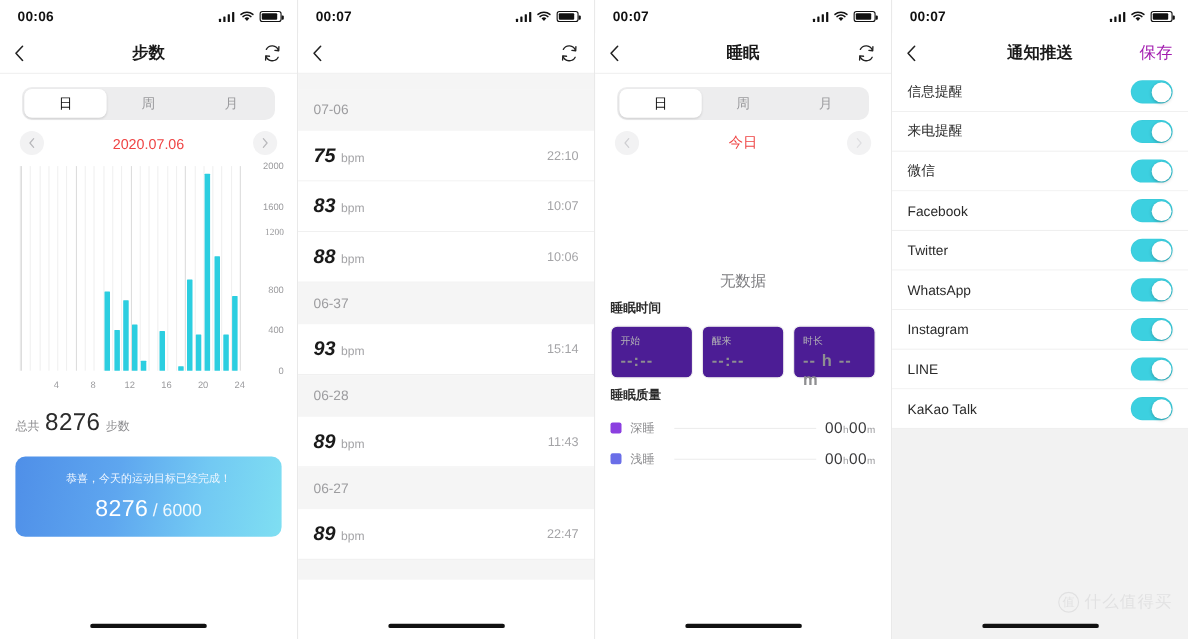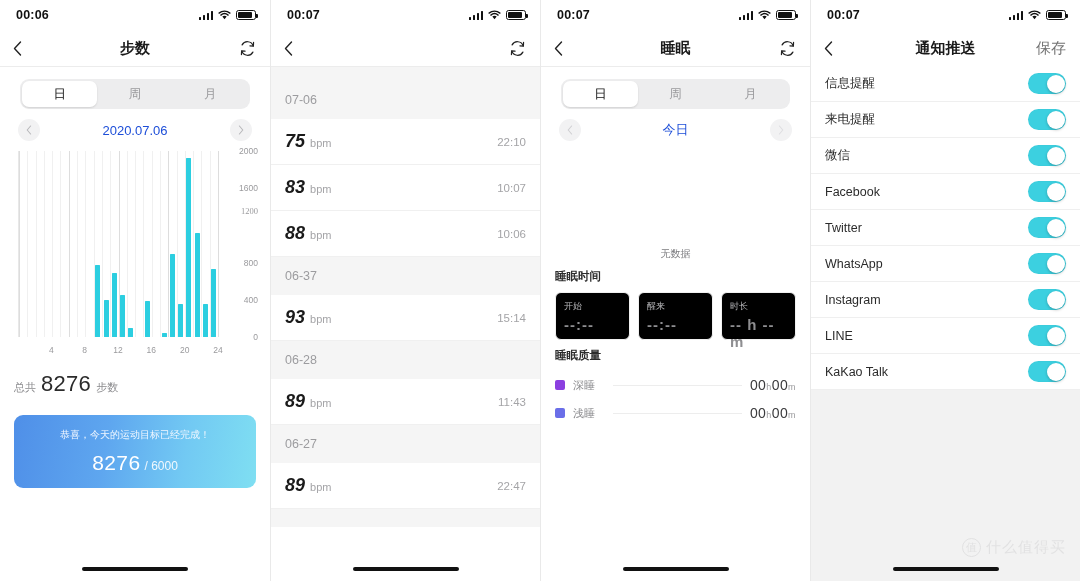--- a/index.html
+++ b/index.html
@@ -35,21 +35,21 @@
   .navbar {
     height: 36px; display: flex; align-items: center; position: relative;
     padding: 0 14px 0 13px; background: #fff;
   }
   .nav-back { width: 22px; height: 24px; display:flex; align-items:center; cursor:pointer; }
   .nav-title {
     position: absolute; left: 0; right: 0; text-align: center;
     font-size: 15px; color: #1a1a1a; font-weight: 600; pointer-events:none;
   }
   .nav-right { margin-left: auto; display:flex; align-items:center; z-index:2; }
-  .nav-text { font-size: 15px; color: #737373; cursor: pointer; }
+  .nav-text { font-size: 15px; color: #a21caf; cursor: pointer; }
   .divider-line { height: 1px; background: #ececec; }
 
   
   .seg-wrap { padding: 12px 20px 0 20px; }
   .seg {
     display: flex; background: #ededee; border-radius: 9px; padding: 2px; height: 30px;
   }
   .seg-item {
     flex: 1; display: flex; align-items: center; justify-content: center;
     font-size: 12.5px; color: #9a9a9d; border-radius: 7px; cursor: pointer;
@@ -59,21 +59,21 @@
   
   .datenav {
     display: flex; align-items: center; justify-content: space-between;
     padding: 10px 18px 6px 18px;
   }
   .circ-btn {
     width: 22px; height: 22px; border-radius: 50%;
     background: #f2f2f3; display: flex; align-items: center; justify-content: center;
     cursor: pointer; color: #b8b8bb; font-size: 11px; line-height: 1;
   }
-  .date-label { font-size: 13px; color: #1d4ed8; }
+  .date-label { font-size: 13px; color: #ef4444; }
 
   
   .chart-area { position: relative; height: 212px; margin: 4px 10px 0 10px; }
   .plot {
     position: absolute; left: 8px; right: 42px; top: 0; bottom: 26px;
     border-left: 1px solid #e8e8e8;
   }
   .vgrid { position:absolute; top:0; bottom:0; width:1px; background:#f0f0f0; }
   .vgrid.major { background:#dddddd; }
   .bar {
@@ -94,45 +94,45 @@
   
   .banner-wrap { padding: 6px 14px 0 14px; }
   .banner {
     height: 73px; border-radius: 9px;
     background: linear-gradient(100deg, #4f8fe8 0%, #5ea6ef 38%, #72c9f3 70%, #7fdff2 100%);
     display: flex; flex-direction: column; align-items: center; justify-content: center; gap: 9px;
   }
   .banner-msg { font-size: 10px; color: #f0f7ff; }
   .banner-prog { display: flex; align-items: baseline; color: #fff; }
   .banner-prog .big { font-size: 21px; letter-spacing: .4px; }
-  .banner-prog .small { font-size: 12px; opacity: .9; margin-left: 4px; }
+  .banner-prog .small { font-size: 16px; opacity: .9; margin-left: 4px; }
 
   
   .hr-list { }
   .hr-date {
     height: 38px; background: #f5f5f5; display: flex; align-items: center;
     padding: 0 14px; font-size: 12.5px; color: #9c9c9f;
   }
   .hr-row {
     height: 46px; display: flex; align-items: center; justify-content: space-between;
     padding: 0 14px; border-bottom: 1px solid #f0f0f0; background: #fff;
   }
   .hr-left { display: flex; align-items: baseline; gap: 5px; }
   .hr-val { font-size: 18px; color: #1a1a1a; font-style: italic; font-weight: bold; }
   .hr-unit { font-size: 11px; color: #a4a4a7; }
   .hr-time { font-size: 11.5px; color: #a4a4a7; }
   .partial-top { height: 14px; background: #f5f5f5; }
 
   
-  .nodata { text-align:center; font-size: 10px; color: #7d7d80; padding-top: 100px; }
+  .nodata { text-align:center; font-size: 14px; color: #7d7d80; padding-top: 100px; }
   .sleep-sect { padding: 0 14px; }
   .sect-title { font-size: 11.5px; color: #2b2b2b; font-weight: bold; margin: 8px 0 8px 0; }
   .card-row { display: flex; gap: 8px; }
   .scard {
-    flex: 1; height: 48px; background: #000000; border: 1px solid #f0f0f0; border-radius: 6px;
+    flex: 1; height: 48px; background: #4c1d95; border: 1px solid #f0f0f0; border-radius: 6px;
     padding: 7px 8px 0 8px;
   }
   .scard-label { font-size: 9px; color: #b4b4b7; }
   .scard-val { font-size: 15px; color: #8e8e91; letter-spacing: 1px; margin-top: 3px; font-weight: bold; }
   .q-row { display: flex; align-items: center; height: 28px; gap: 8px; }
   .q-swatch { width: 10px; height: 10px; border-radius: 2px; flex: 0 0 auto; }
   .q-name { font-size: 11px; color: #8b8b8e; width: 32px; flex: 0 0 auto; }
   .q-track { flex: 1; height: 1px; background: #ededed; }
   .q-val { font-size: 14px; color: #3a3a3c; letter-spacing: .4px; }
   .q-val .u { font-size: 9px; color: #9a9a9d; }

